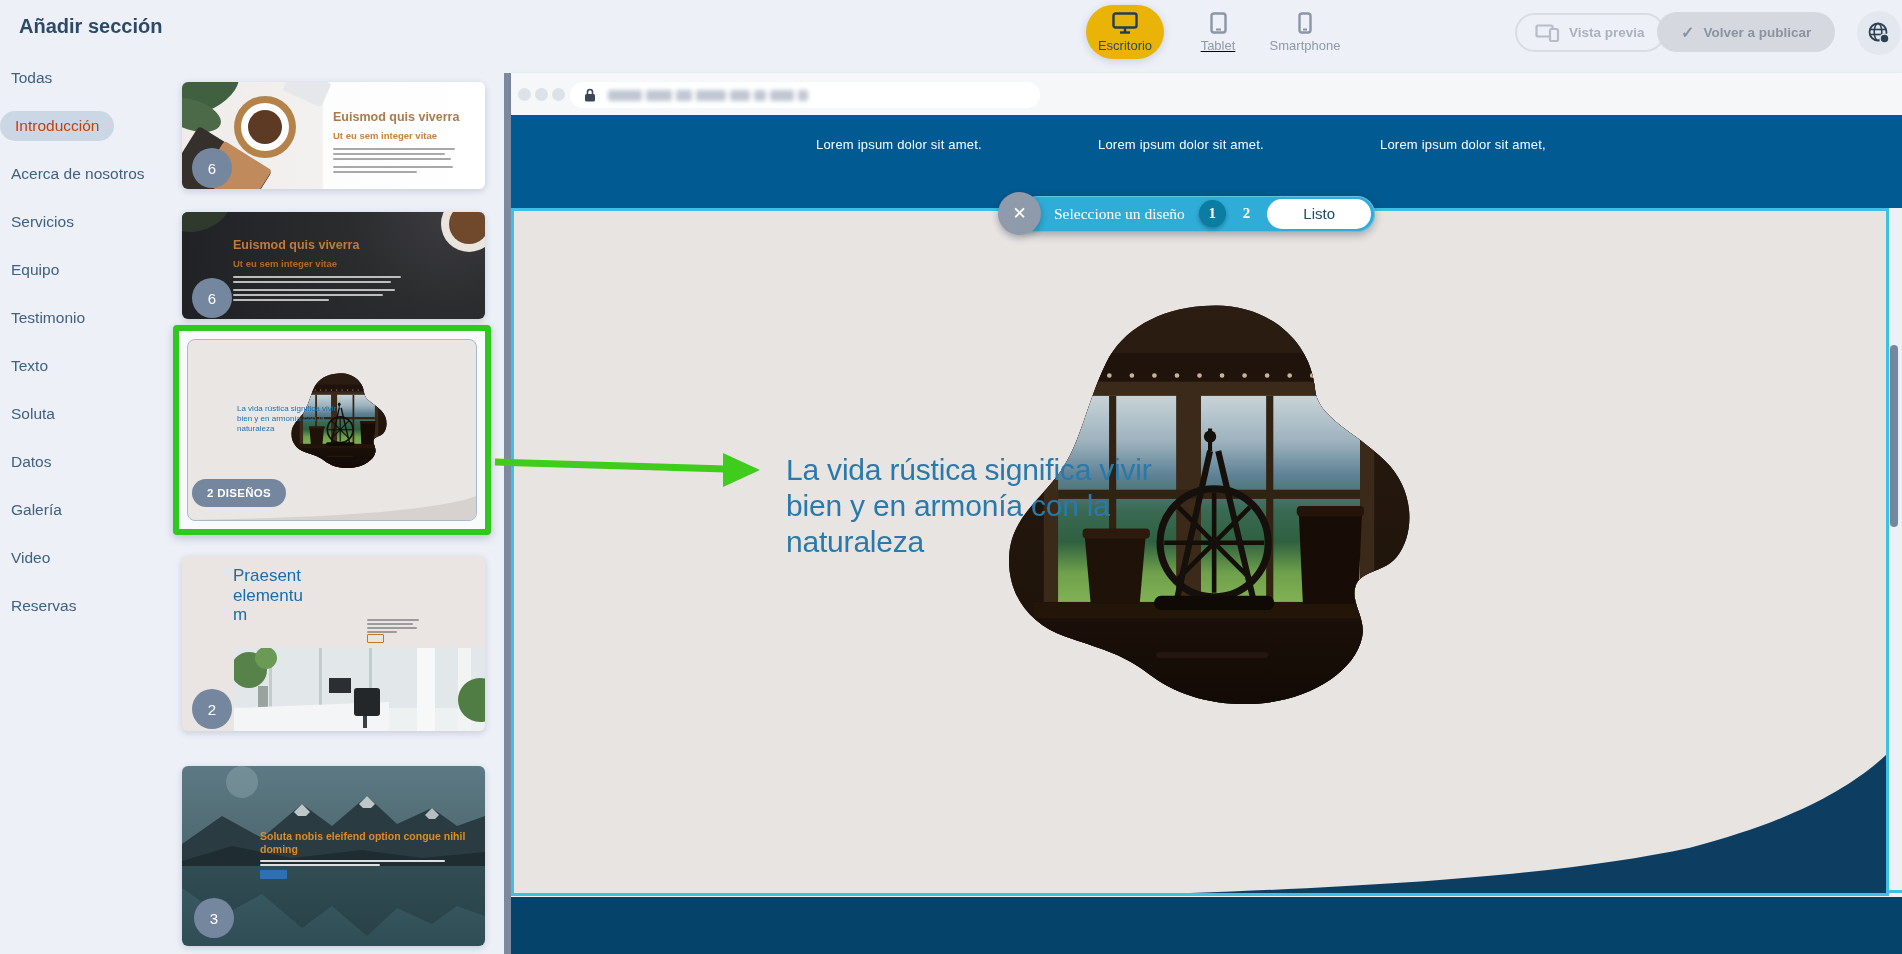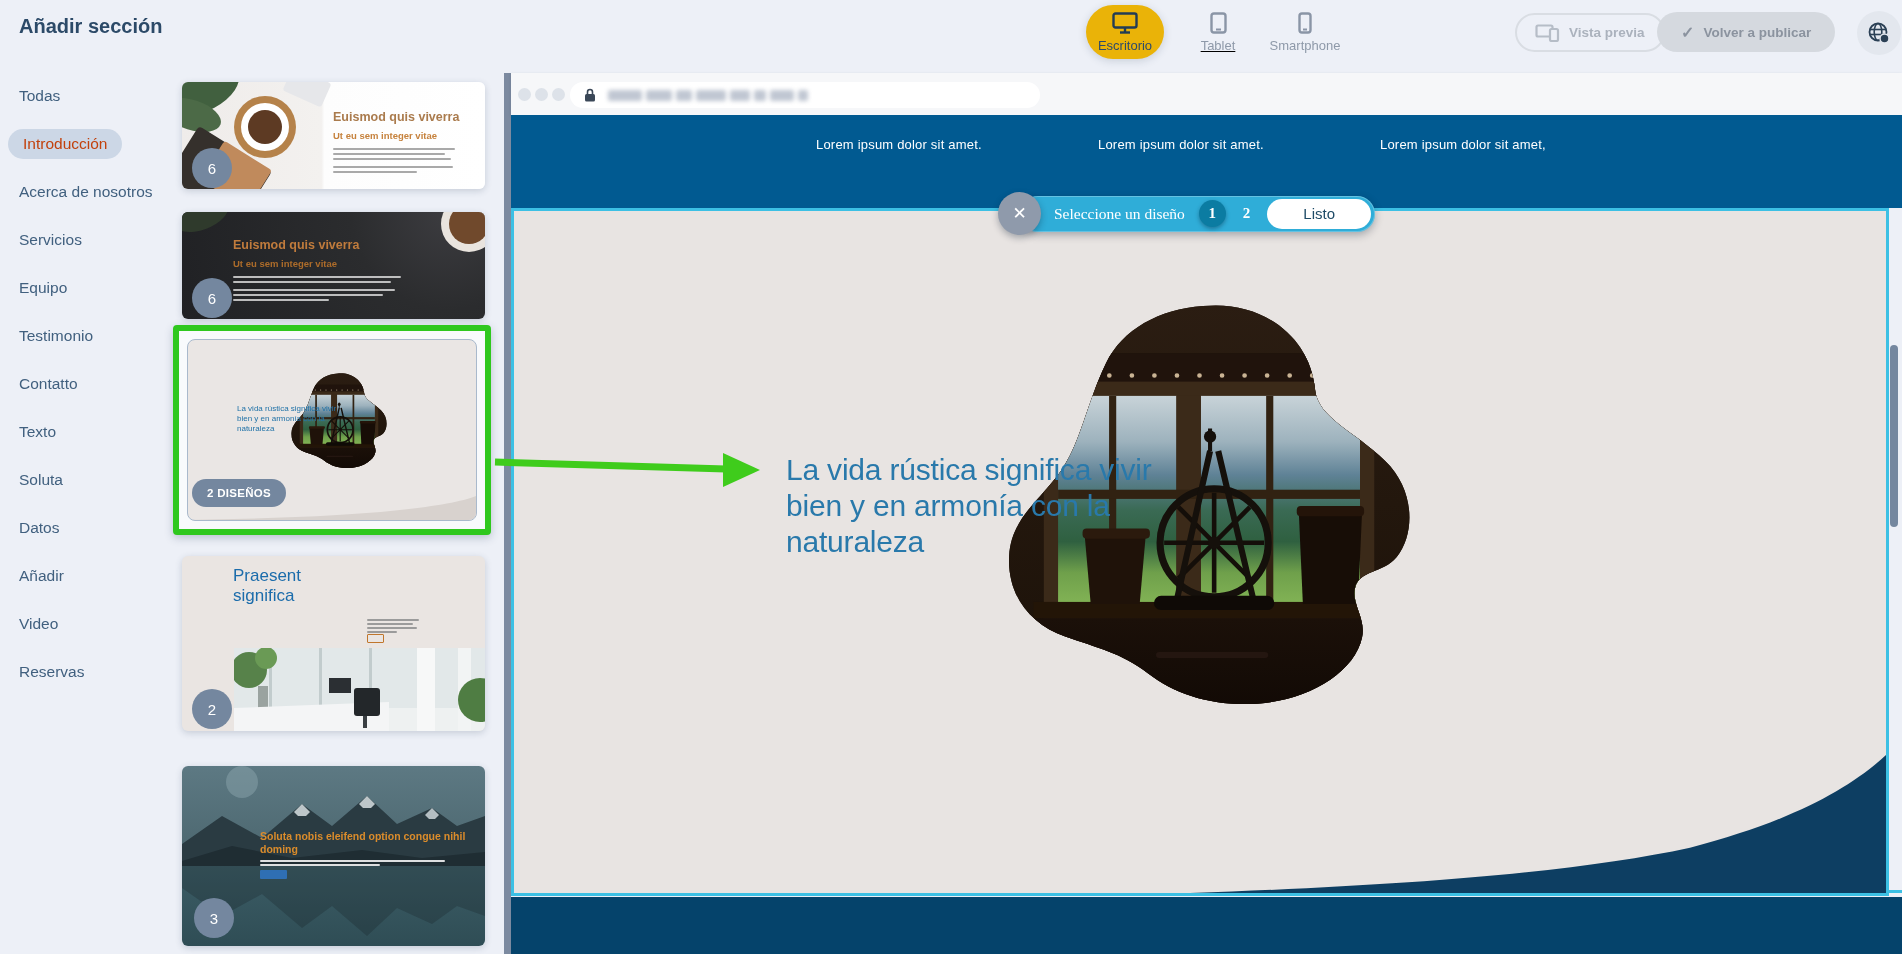--- a/index.html
+++ b/index.html
@@ -1,21 +1,21 @@
 <!DOCTYPE html>
 <html><head>
 <meta charset="utf-8">
 <style>
   html,body{margin:0;padding:0;background:#edf0f7;font-family:"Liberation Sans",sans-serif;}
   #stage{position:relative;width:1902px;height:954px;background:#edf0f7;overflow:hidden;}
 
   
   .app-title{position:absolute;left:19px;top:15px;font-size:20px;font-weight:700;color:#2c4a68;}
   .cats{position:absolute;left:0;top:63px;width:176px;}
-  .cat{height:48px;display:flex;align-items:flex-end;padding-left:8px;font-size:15.5px;color:#41607f;cursor:pointer;white-space:nowrap;}
+  .cat{height:48px;display:flex;align-items:flex-start;font-size:15.5px;color:#41607f;cursor:pointer;white-space:nowrap;}
   .cat span{padding:6px 11px;border-radius:17px;}
   .cat.sel span{background:#ccd7e6;color:#c2410c;padding:6px 15px;}
 
   
   .thumb{position:absolute;left:182px;width:303px;border-radius:6px;box-shadow:0 2px 7px rgba(40,60,90,.20);overflow:hidden;}
   .badge{position:absolute;width:40px;height:40px;border-radius:50%;background:#74879f;color:#fff;display:flex;align-items:center;justify-content:center;font-size:15px;z-index:4;}
   .ln{height:2px;background:#a9a9a9;border-radius:1px;margin-bottom:3px;}
 
   #t1{top:82px;height:107px;background:linear-gradient(90deg,#efecea 0%,#f3f1ef 46%,#fdfdfd 47%,#ffffff 100%);}
   .t1-leaf1{position:absolute;left:-14px;top:-12px;width:74px;height:40px;background:#41603f;border-radius:50%;transform:rotate(-28deg);}
@@ -198,33 +198,30 @@
     <div class="cat">
         <span>Servicios</span>
       </div>
     <div class="cat">
         <span>Equipo</span>
       </div>
     <div class="cat">
         <span>Testimonio</span>
       </div>
     <div class="cat">
-        <span>Contatto</span>
-      </div>
-    <div class="cat">
         <span>Texto</span>
       </div>
     <div class="cat">
         <span>Soluta</span>
       </div>
     <div class="cat">
         <span>Datos</span>
       </div>
     <div class="cat">
-        <span>Añadir</span>
+        <span>Galería</span>
       </div>
     <div class="cat">
         <span>Video</span>
       </div>
     <div class="cat">
         <span>Reservas</span>
       </div>
   </div>
 
   <div class="thumb" id="t1">
@@ -275,21 +272,21 @@
       <div class="mini-head">
         <span style="display:block">La vida rústica significa vivir</span>
         <span style="display:block">bien y en armonía con la</span>
         <span style="display:block">naturaleza</span>
       </div>
     </div>
     <div class="badge-pill">2 DISEÑOS</div>
   </div>
 
   <div class="thumb" id="t4">
-    <div class="t4-title">Praesent significa</div>
+    <div class="t4-title">Praesent elementum</div>
     <div class="t4-lines">
       <div class="ln"></div>
       <div class="ln" style="width:46px"></div>
       <div class="ln" style="width:50px"></div>
       <div class="ln" style="width:30px"></div>
     </div>
     <div class="t4-btn"></div>
     <svg class="t4-photo" viewBox="0 0 251 83" preserveAspectRatio="none">
       <rect width="251" height="83" fill="#eef1f1"></rect>
       <rect x="0" y="0" width="251" height="60" fill="#e2e8e9"></rect>

